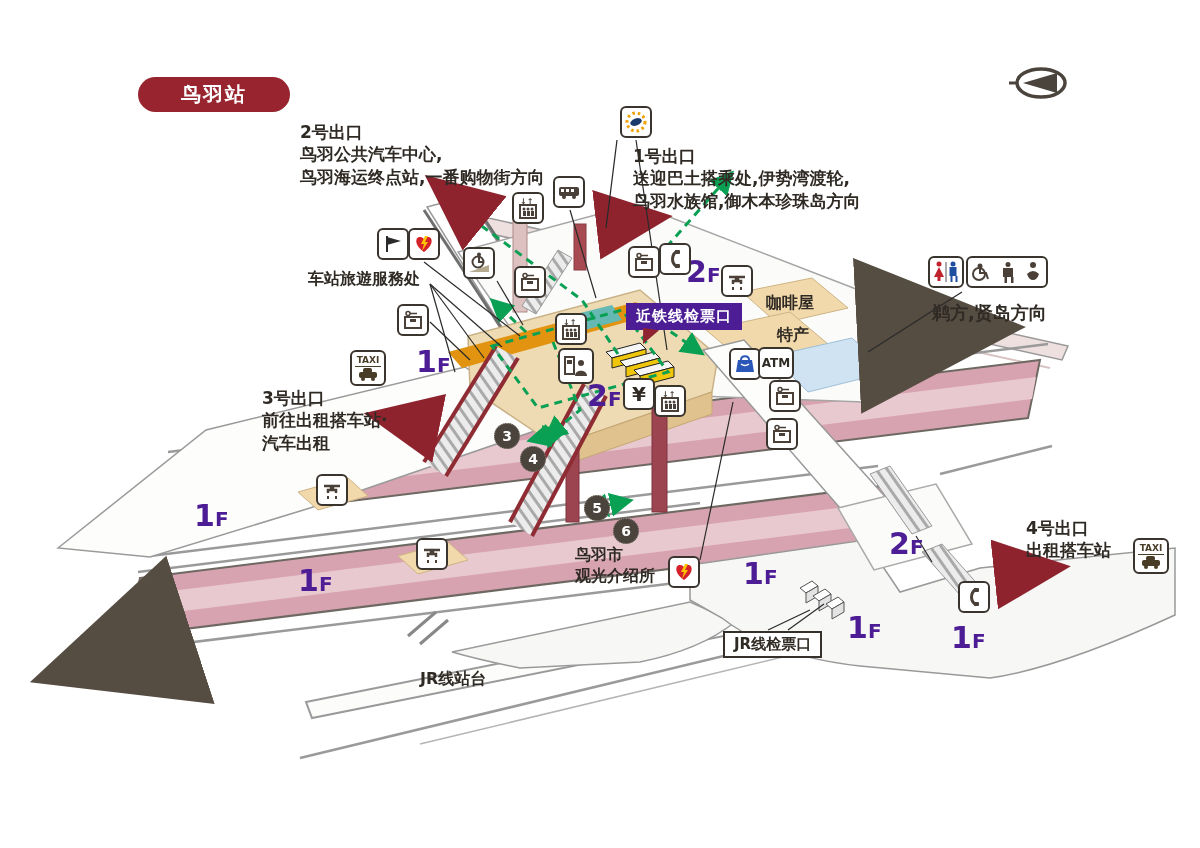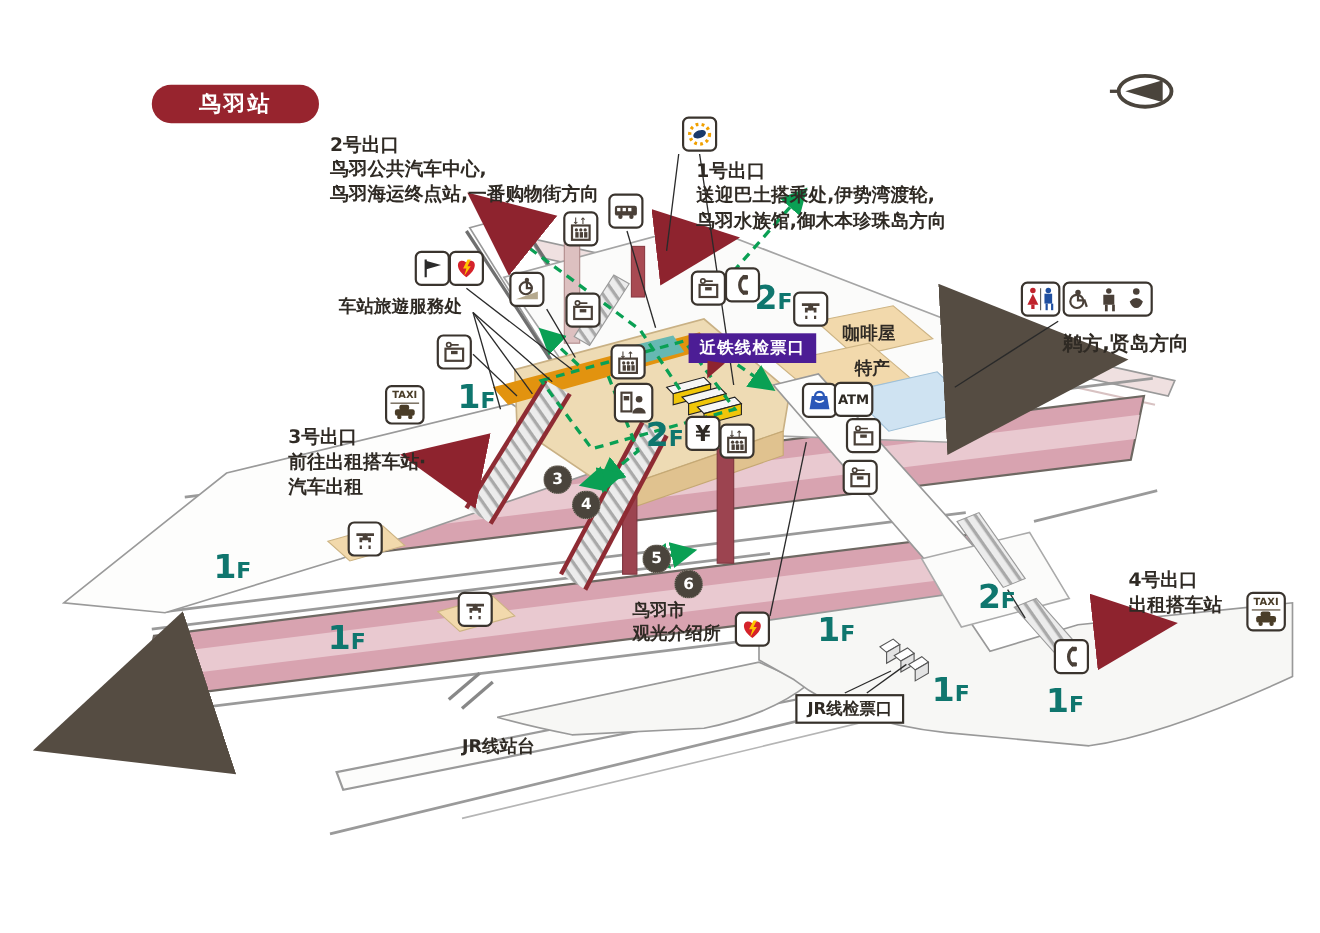--- a/index.html
+++ b/index.html
@@ -12,21 +12,21 @@
   .badge{position:absolute;left:138px;top:77px;width:152px;height:35px;background:#97242e;
          border-radius:18px;color:#fff;font-size:20px;font-weight:bold;display:flex;
          align-items:center;justify-content:center;letter-spacing:2px;}
   .redlab{position:absolute;left:626px;top:303px;background:#4c1d95;color:#fff;font-weight:bold;
           font-size:15px;padding:4px 10px;letter-spacing:1px;}
   .redlab:after{content:"";position:absolute;left:16px;bottom:-15px;width:0;height:0;
           border-style:solid;border-width:16px 14px 0 2px;
           border-color:#8e2430 transparent transparent transparent;transform:rotate(8deg);}
   .whlab{position:absolute;background:#fff;border:2px solid #35302a;padding:2px 9px;
          font-weight:bold;font-size:15px;color:#2f2a24;white-space:nowrap;}
-  .fl{position:absolute;font-weight:bold;color:#0f766e;white-space:nowrap;}
+  .fl{position:absolute;font-weight:bold;color:#4c1d95;white-space:nowrap;}
   .fl b{font-size:30px;}
   .fl i{font-style:normal;font-size:20px;}
   .circ{position:absolute;width:24px;height:24px;border-radius:50%;background:#4a443c;
         color:#fff;font-size:14px;font-weight:bold;display:flex;align-items:center;
         justify-content:center;border:1px dotted #8f887d;}
   .ic{position:absolute;width:32px;height:32px;background:#fff;border:2px solid #3a342e;
       border-radius:6px;display:flex;align-items:center;justify-content:center;
       box-sizing:border-box;overflow:hidden;}
   .ic svg{display:block;}
   .ic.taxi{width:36px;height:36px;flex-direction:column;gap:0;}
@@ -227,21 +227,21 @@
 <div class="tb" style="left:262px;top:387px;">
   <span>3号出口</span><br>
   <span>前往出租搭车站·</span><br>
   <span>汽车出租</span>
 </div>
 <div class="tb" style="left:1026px;top:517px;">
   <span>4号出口</span><br>
   <span>出租搭车站</span>
 </div>
 
-<div class="tb big" style="left:966px;top:301px;">鹈方,贤岛方向</div>
+<div class="tb big" style="left:932px;top:301px;">鹈方,贤岛方向</div>
 
 <div class="tb small" style="left:308px;top:268px;">车站旅遊服務处</div>
 <div class="redlab">近铁线检票口</div>
 <div class="tb small" style="left:766px;top:292px;">咖啡屋</div>
 <div class="tb small" style="left:777px;top:324px;">特产</div>
 <div class="tb small" style="left:575px;top:544px;">
   <span>鸟羽市</span><br>
   <span>观光介绍所</span>
 </div>
 <div class="whlab" style="left:723px;top:631px;">JR线检票口</div>

